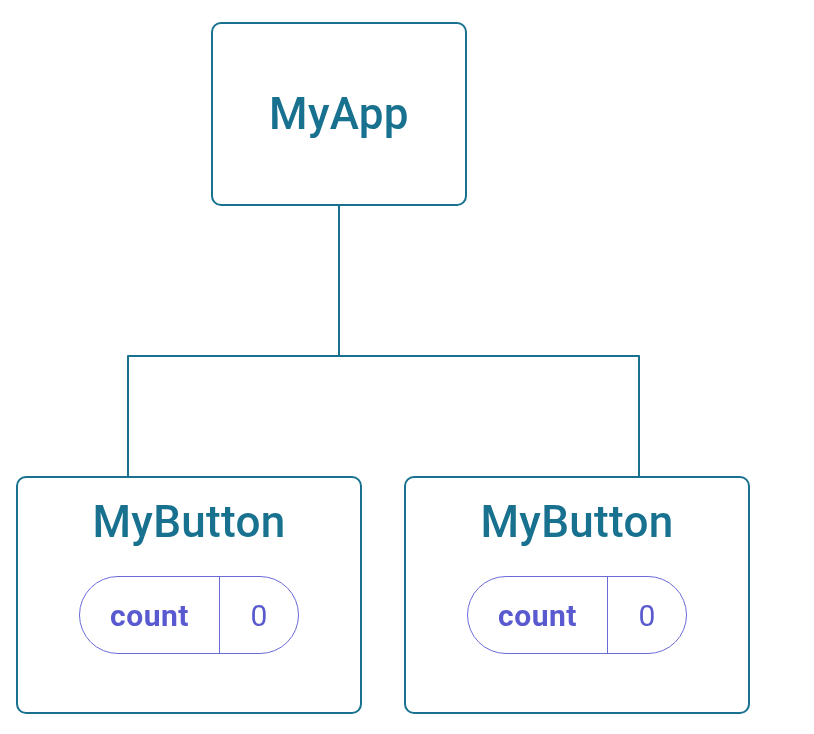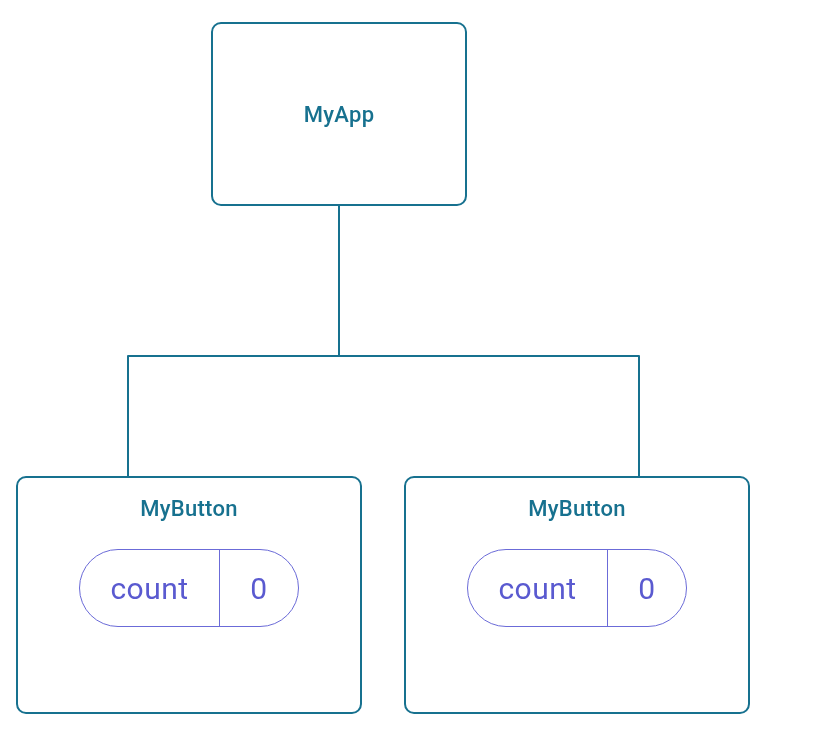--- a/index.html
+++ b/index.html
@@ -50,41 +50,41 @@
     height: 238px;
   }
   .node.child-right {
     left: 404px;
     top: 476px;
     width: 346px;
     height: 238px;
   }
   .node-title {
     color: #17718f;
-    font-size: 22px;
+    font-size: 44px;
     font-weight: 500;
     letter-spacing: 0.3px;
   }
   .pill {
     margin-top: 28px;
     display: flex;
     align-items: stretch;
     border: 1.5px solid #6b6bd8;
     border-radius: 999px;
     height: 78px;
     overflow: hidden;
   }
   .pill .pill-label {
     display: flex;
     align-items: center;
     justify-content: center;
     padding: 0 30px;
     color: #5a5ad0;
     font-size: 30px;
-    font-weight: 400;
+    font-weight: 700;
     border-right: 1.5px solid #6b6bd8;
     letter-spacing: 0.5px;
   }
   .pill .pill-value {
     display: flex;
     align-items: center;
     justify-content: center;
     width: 78px;
     color: #5a5ad0;
     font-size: 30px;

